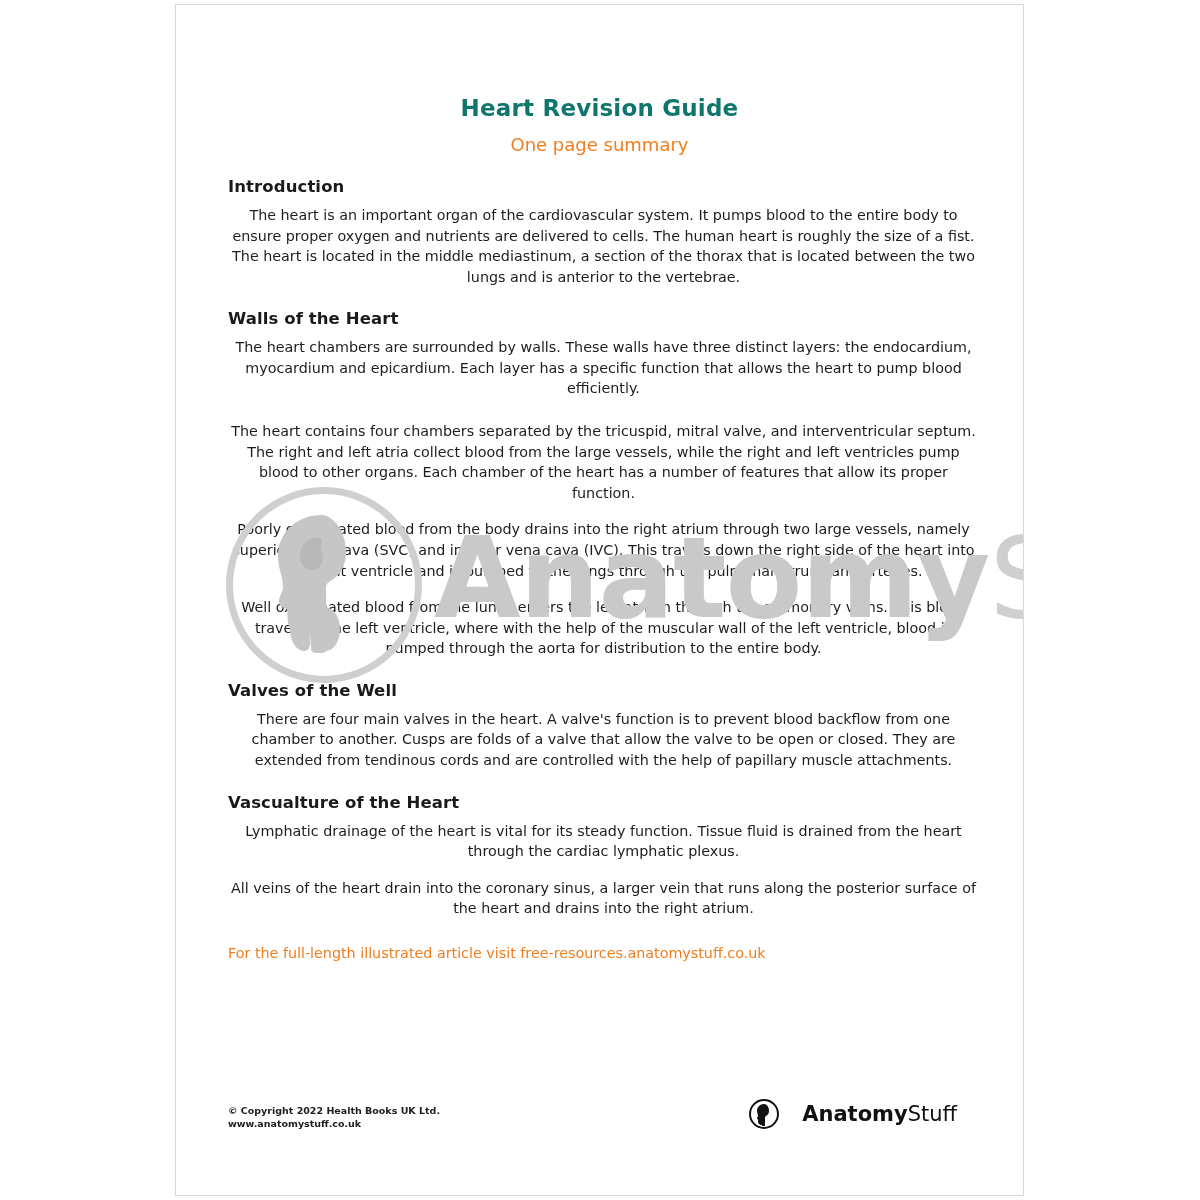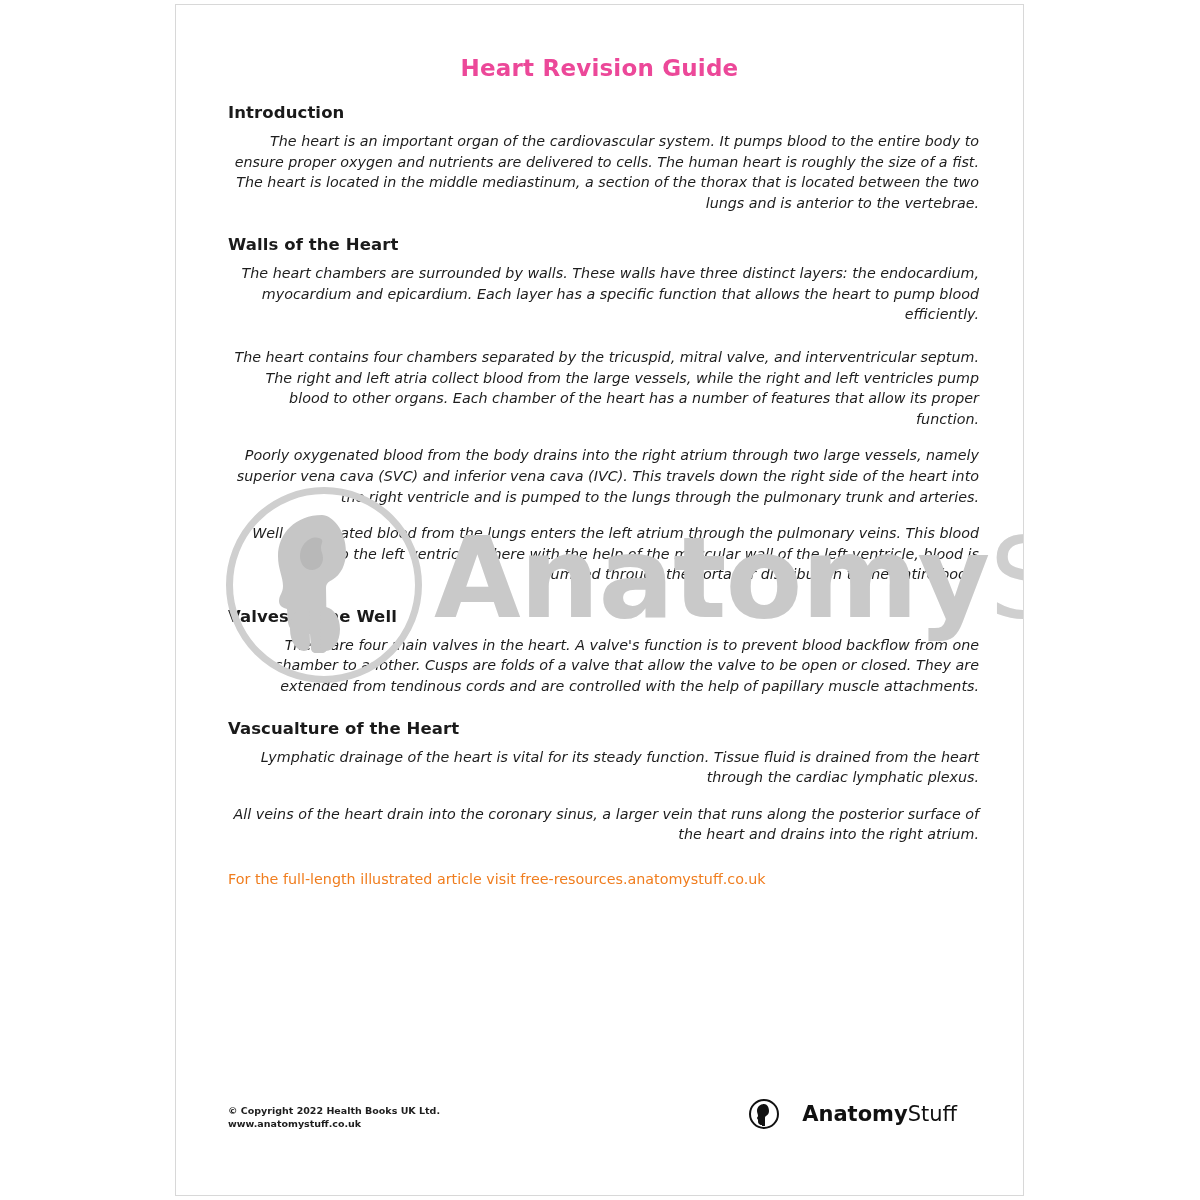--- a/index.html
+++ b/index.html
@@ -71,24 +71,24 @@
   }
 
   .content {
     position: relative;
     z-index: 2;
     padding: 0;
   }
 
   .doc-title {
     text-align: center;
-    color: #ec4899;
+    color: #0f766e;
     font-weight: bold;
     font-size: 23px;
-    margin-top: 50px;
+    margin-top: 90px;
     letter-spacing: 0.2px;
   }
   .doc-subtitle {
     text-align: center;
     color: #f07d1e;
     font-size: 18px;
     margin-top: 13px;
     font-weight: normal;
   }
 
@@ -104,22 +104,21 @@
     letter-spacing: 0.1px;
   }
   .section + .section {
     margin-top: 22px;
   }
   p.para {
     font-size: 14.3px;
     line-height: 1.44;
     color: #1d1d1d;
     margin: 0 0 0 0;
-    text-align: right;
-    font-style: italic;
+    text-align: center;
   }
   p.para + p.para {
     margin-top: 16px;
   }
 
   .cta {
     margin: 26px 52px 0 52px;
     color: #f07d1e;
     font-size: 14.3px;
   }
@@ -182,20 +181,21 @@
       <g fill="#c6c6c6">
         <path d="M78 120c-8 2-14 10-14 22 0 13 7 22 14 22 4 0 6-3 6-8l-1-34c0-2-2-3-5-2z"></path>
         <path d="M100 120c8 2 14 10 14 22 0 13-7 22-14 22-4 0-6-3-6-8l1-34c0-2 2-3 5-2z"></path>
       </g>
     </svg>
     <div class="wm-text"><b>Anatomy</b><span class="light">Stuff</span></div>
   </div>
 
   <div class="content">
     <div class="doc-title">Heart Revision Guide</div>
+    <div class="doc-subtitle">One page summary</div>
 
     <div class="body-wrap">
 
       <div class="section">
         <h2 class="section-head">Introduction</h2>
         <p class="para">The heart is an important organ of the cardiovascular system. It pumps blood to the entire body to ensure proper oxygen and nutrients are delivered to cells. The human heart is roughly the size of a fist. The heart is located in the middle mediastinum, a section of the thorax that is located between the two lungs and is anterior to the vertebrae.</p>
       </div>
 
       <div class="section">
         <h2 class="section-head">Walls of the Heart</h2>

